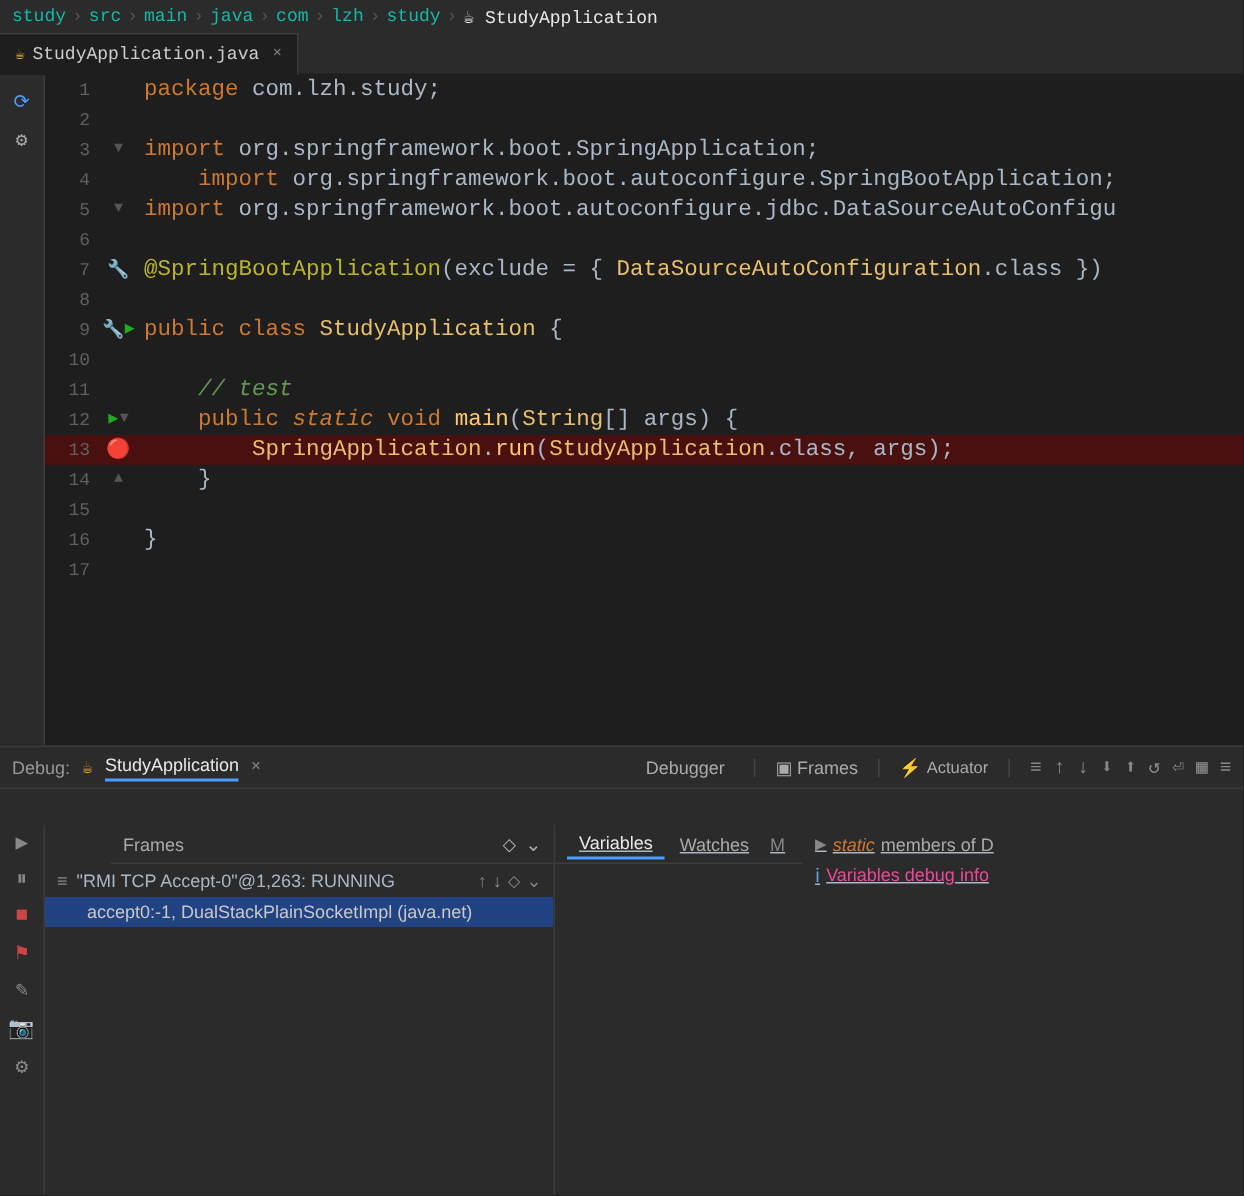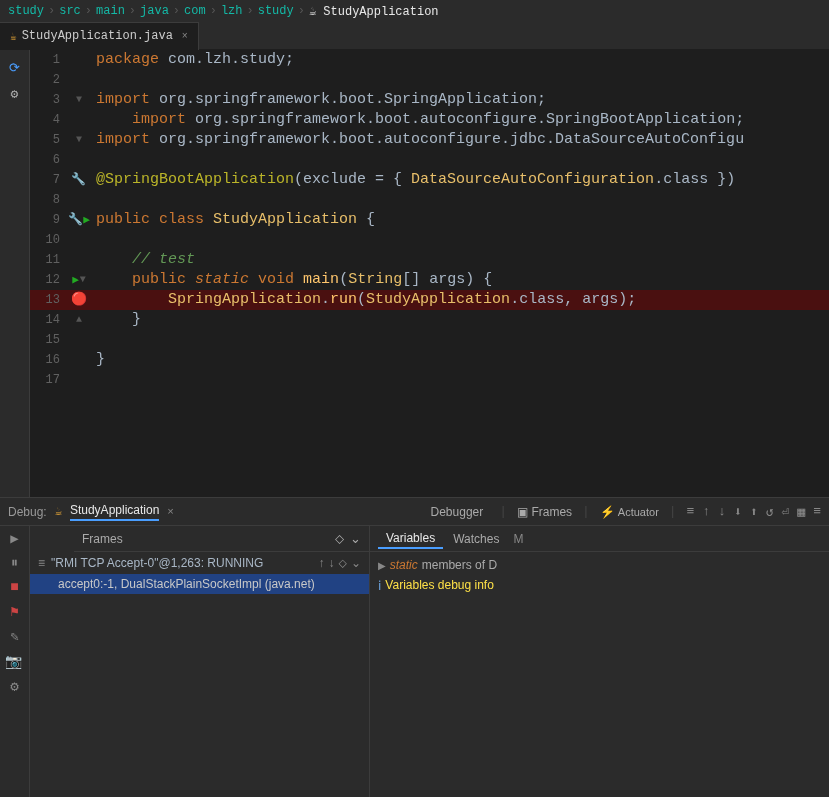--- a/index.html
+++ b/index.html
@@ -131,20 +131,21 @@
     .fold { color: #555; font-size: 10px; }
 
     
     .debug-panel {
       height: 300px;
       background: #2b2b2b;
       border-top: 1px solid #3c3c3c;
       display: flex;
       flex-direction: column;
       flex-shrink: 0;
+      gap: 24px;
     }
     .debug-header {
       display: flex;
       align-items: center;
       background: #2b2b2b;
       border-bottom: 1px solid #3c3c3c;
       height: 28px;
       padding: 0 8px;
       gap: 8px;
       flex-shrink: 0;
@@ -234,22 +235,23 @@
       font-size: 12px;
       font-family: sans-serif;
       background: #214283;
       color: #c8c8c8;
     }
 
     
     .variables-pane {
       flex: 1;
       display: flex;
-      flex-direction: column;
+      flex-direction: row;
       overflow: hidden;
+      text-decoration: underline;
     }
     .variables-tabs {
       display: flex;
       align-items: center;
       background: #2b2b2b;
       border-bottom: 1px solid #3c3c3c;
       height: 26px;
       padding: 0 8px;
       gap: 2px;
       flex-shrink: 0;
@@ -283,21 +285,21 @@
       display: flex;
       align-items: center;
       padding: 2px 8px;
       gap: 4px;
       font-size: 12px;
       font-family: sans-serif;
     }
     .var-expand { color: #888; font-size: 10px; cursor: pointer; }
     .var-static { color: #aaa; }
     .var-static-kw { color: #cc7832; font-style: italic; }
-    .var-name { color: #fde047; }
+    .var-name { color: #ec4899; }
     .var-info-icon { color: #6a9fd8; font-size: 13px; }
 
     
     ::-webkit-scrollbar { width: 6px; height: 6px; }
     ::-webkit-scrollbar-track { background: #2b2b2b; }
     ::-webkit-scrollbar-thumb { background: #555; }
   </style>
 </head>
 <body>
 

